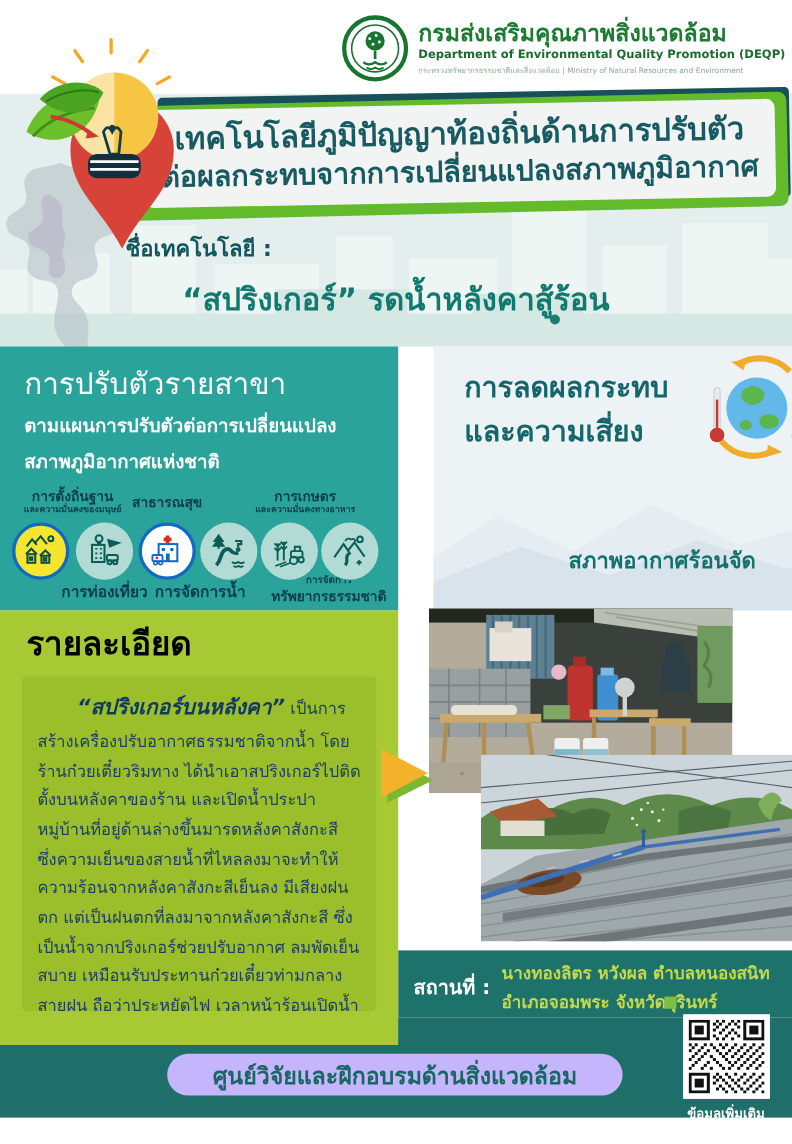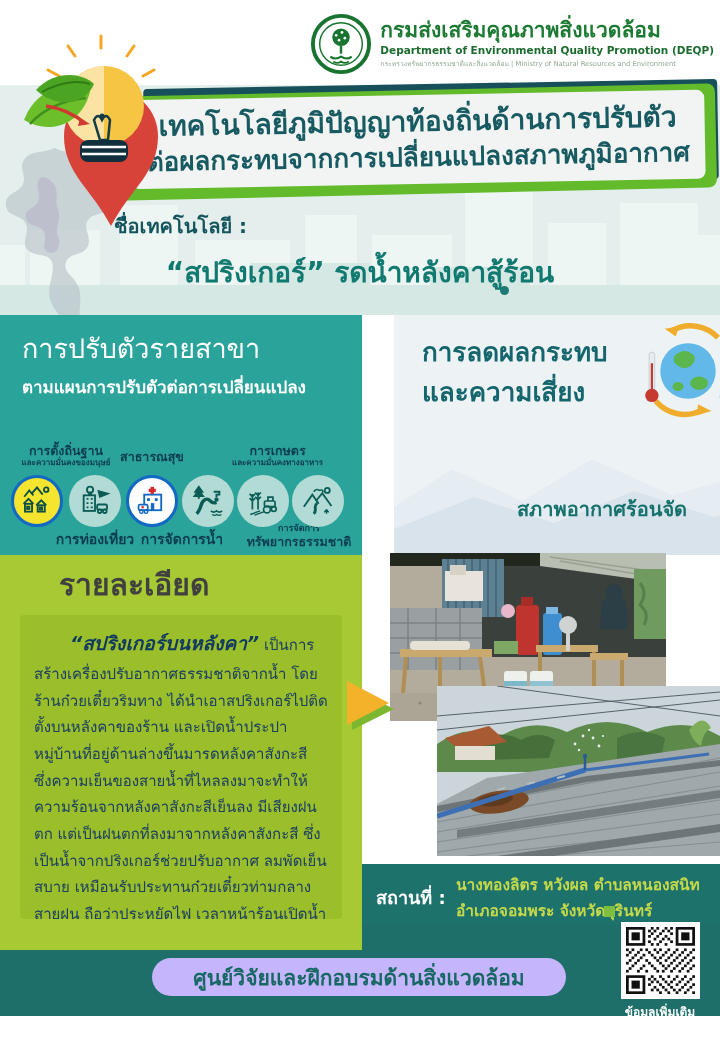--- a/index.html
+++ b/index.html
@@ -44,21 +44,21 @@
   
   .col-right{position:absolute;left:362px;top:315px;width:358px;height:240px;background:#edf3f5;z-index:1;margin-left:32px;}
   .impact-t1{position:absolute;left:28px;top:16px;font-size:26px;font-weight:700;color:#14656c;}
   .impact-t2{position:absolute;left:28px;top:56px;font-size:26px;font-weight:700;color:#14656c;}
   .impact-sub{position:absolute;left:28px;top:100px;font-size:17.5px;font-weight:600;color:#14656c;}
   .globe{position:absolute;right:14px;top:6px;width:100px;height:100px;}
   .mountains{position:absolute;left:0;bottom:0;width:358px;height:110px;}
   .condition{position:absolute;left:0;top:178px;width:416px;text-align:center;font-size:20px;font-weight:700;color:#15716b;}
   
   .detail-panel{position:absolute;left:0;top:555px;width:362px;height:395px;background:#a7c934;z-index:3;}
-  .detail-title{position:absolute;left:24px;top:6px;font-size:30px;font-weight:700;color:#404040;margin-left:35px;}
+  .detail-title{position:absolute;left:24px;top:6px;font-size:30px;font-weight:700;color:#000000;}
   .detail-box{position:absolute;left:20px;top:60px;width:322px;height:304px;background:#9bbe2b;border-radius:4px;
               padding:12px 14px;box-sizing:border-box;overflow:hidden;}
   .detail-text{font-size:15px;color:#1c3f63;line-height:1.78;text-indent:36px;margin:0;}
   .detail-text .lead{font-weight:700;font-style:italic;font-size:19px;color:#113a60;}
   .arrow{position:absolute;left:344px;top:676px;width:52px;height:58px;z-index:7;}
   
   .photo1{position:absolute;left:390px;top:553px;width:276px;height:168px;z-index:4;overflow:hidden;}
   .photo2{position:absolute;left:437px;top:686px;width:283px;height:170px;z-index:5;overflow:hidden;}
   
   .location-bar{position:absolute;left:362px;top:864px;width:358px;height:61px;background:#1e726c;z-index:2;}
@@ -160,20 +160,21 @@
     </div>
   </div>
 
   <div class="tech-label">ชื่อเทคโนโลยี :</div>
   <div class="tech-name">“สปริงเกอร์” รดน้ำหลังคาสู้ร้อน</div>
   <div class="deco-dot"></div>
 
   <div class="col-left">
     <div class="adapt-title">การปรับตัวรายสาขา</div>
     <div class="adapt-sub1">ตามแผนการปรับตัวต่อการเปลี่ยนแปลง</div>
+    <div class="adapt-sub2">สภาพภูมิอากาศแห่งชาติ</div>
 
     <div class="sec-label lb1">
       <div class="tl1">การตั้งถิ่นฐาน</div>
       <div class="tl2">และความมั่นคงของมนุษย์</div>
     </div>
     <div class="sec-label lb3">
       <div class="tl1">สาธารณสุข</div>
     </div>
     <div class="sec-label lb5">
       <div class="tl1">การเกษตร</div>

